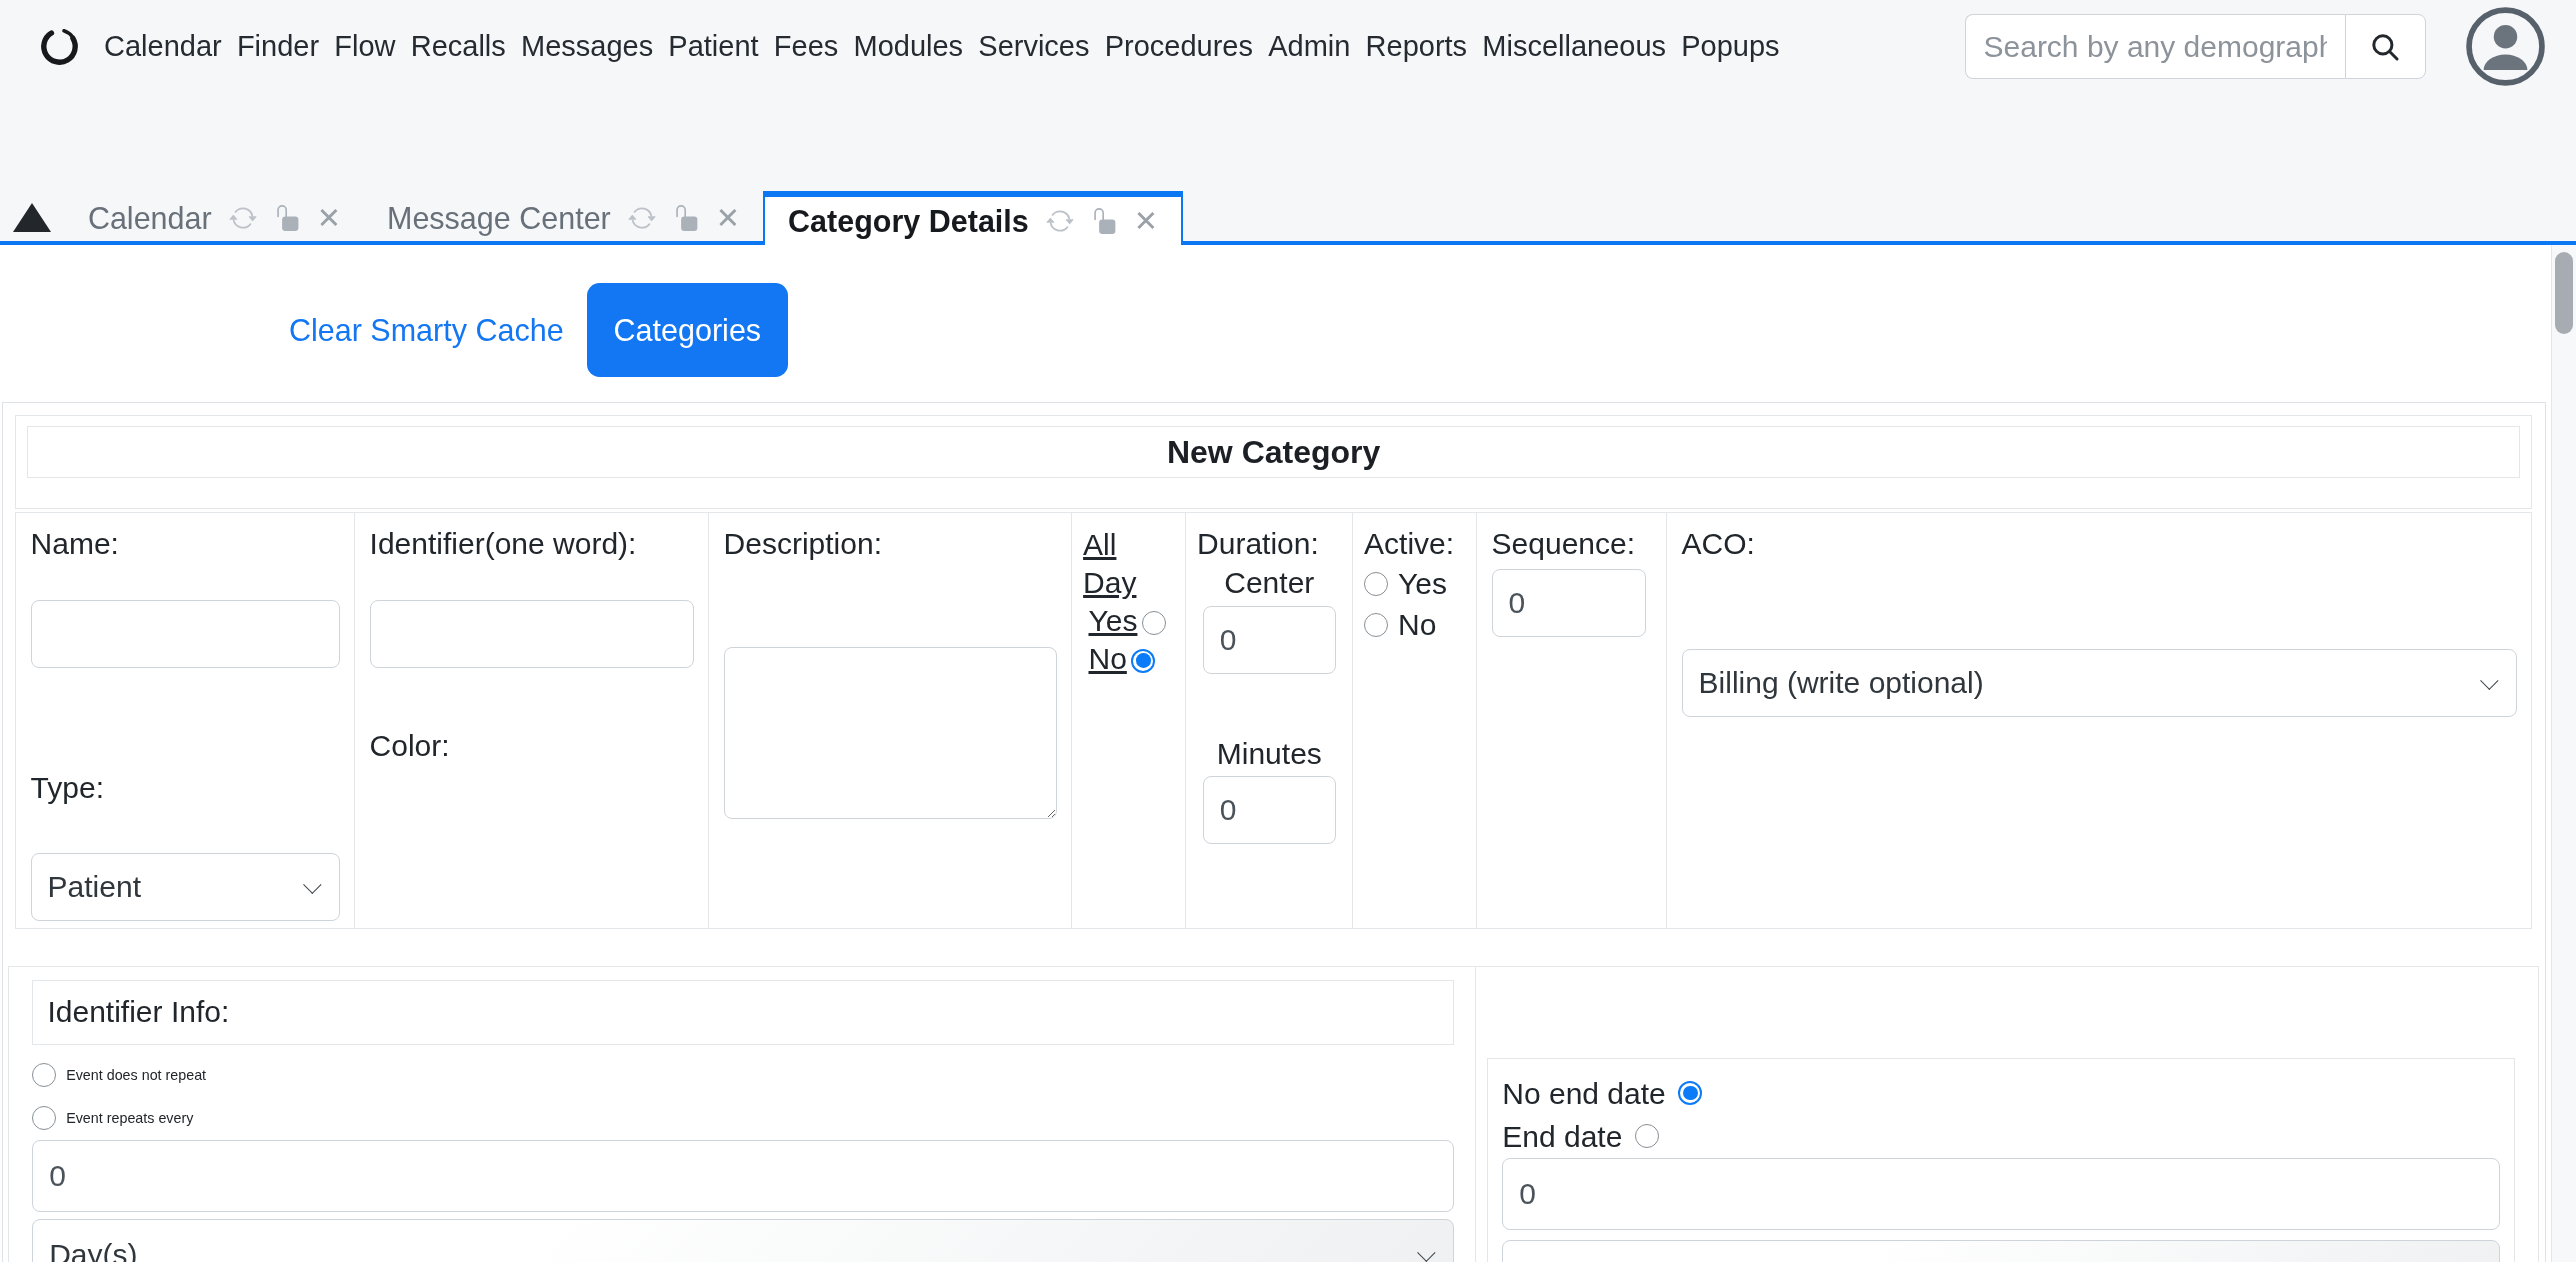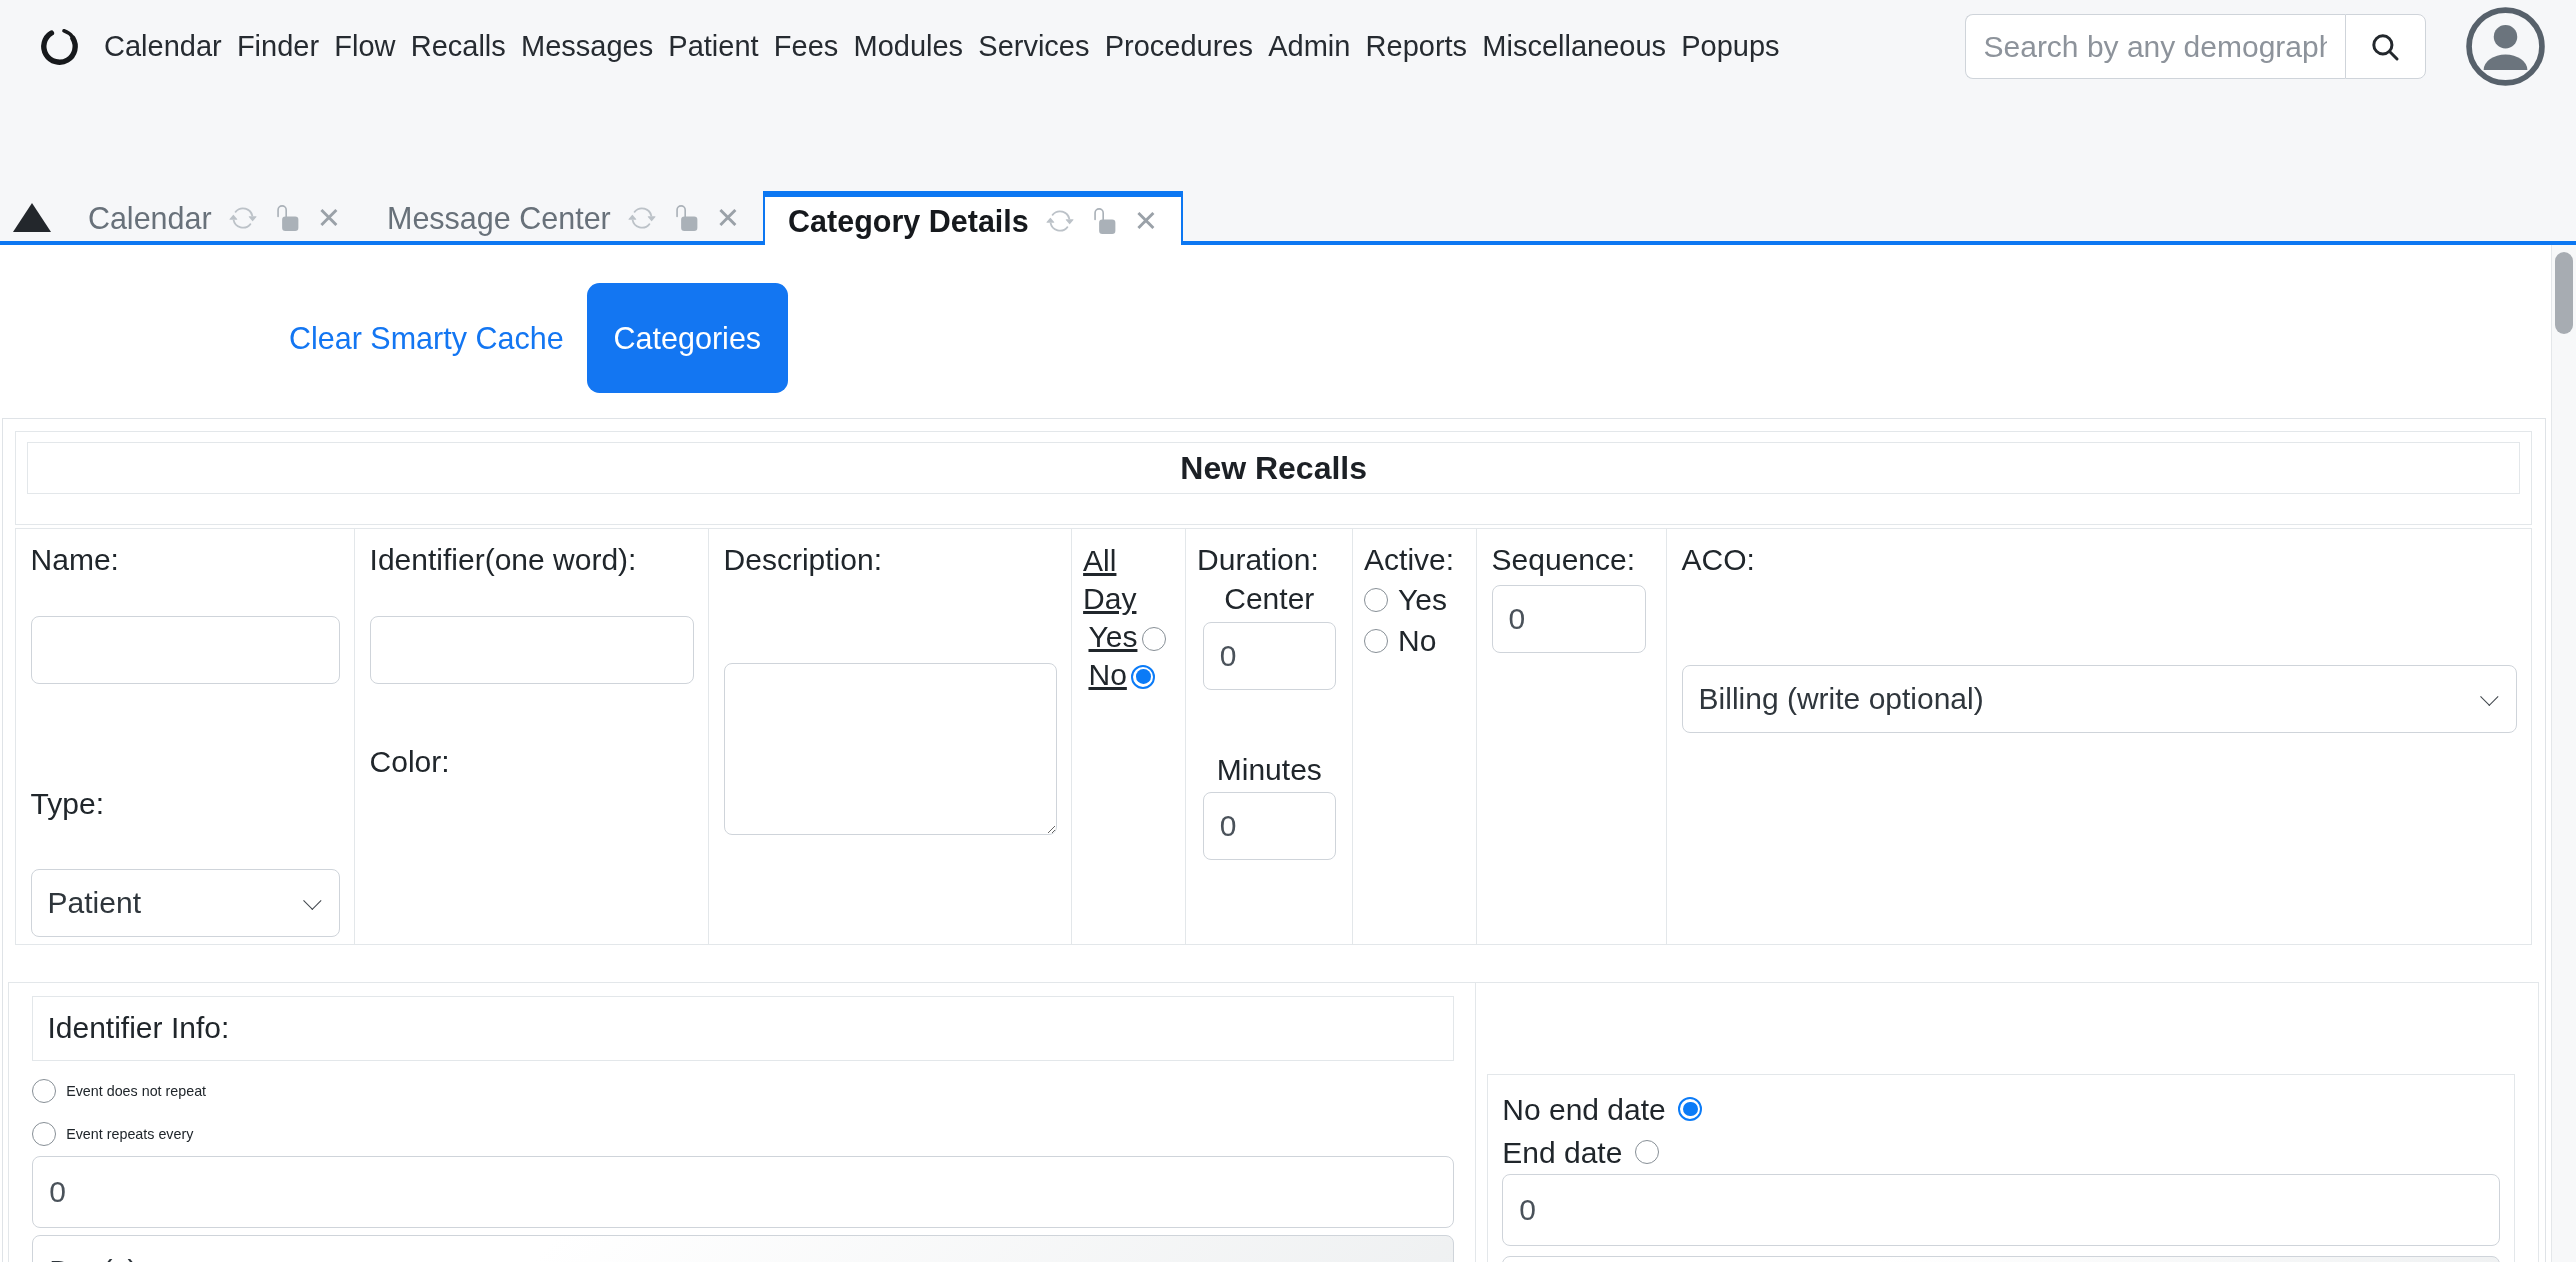--- a/index.html
+++ b/index.html
@@ -94,21 +94,21 @@
   .tab-close { font-size: 29px; color: #9aa1a8; font-weight: normal; line-height: 1; cursor: pointer; }
 
   
   .actions {
     display: flex; align-items: center;
     gap: 23px;
     margin: 38px 0 0 289px;
   }
   .link-btn { font-size: 30.5px; color: #1376f2; cursor: pointer; }
   .primary-btn {
-    height: 110px;
+    height: 94px;
     padding: 0 27px;
     background: #1376f2;
     color: #fff;
     font-size: 30.5px;
     border: none; border-radius: 12.5px;
     display: flex; align-items: center;
     cursor: pointer;
     font-family: inherit;
   }
 
@@ -371,21 +371,21 @@
 </div>
 
 <div class="actions">
   <span class="link-btn">Clear Smarty Cache</span>
   <button class="primary-btn">Categories</button>
 </div>
 
 <div class="card">
 
   <div class="box1">
-    <div class="hcell">New Recalls</div>
+    <div class="hcell">New Category</div>
   </div>
 
   <div class="box2">
 
     <div class="fcell" style="width:339px">
       <div class="flabel">Name:</div>
       <input class="inp" style="margin-top: 38px;" type="text" value="">
       <div class="flabel" style="margin-top:102px">Type:</div>
       <div class="sel" style="margin-top:47px">Patient</div>
     </div>

